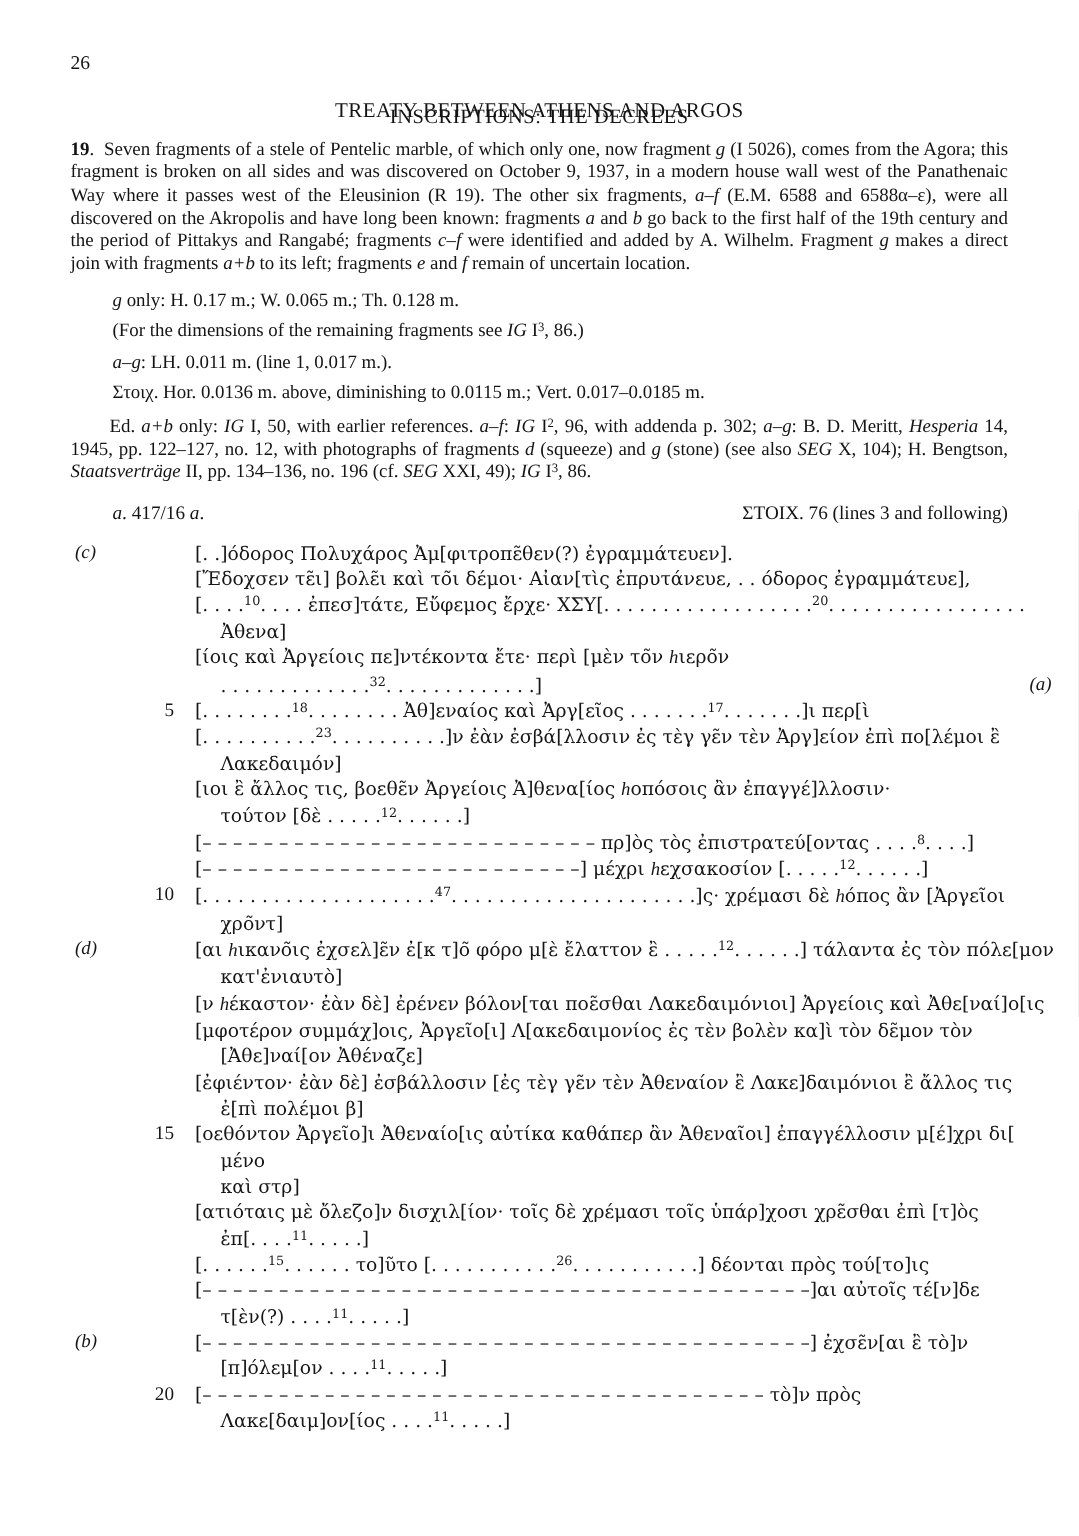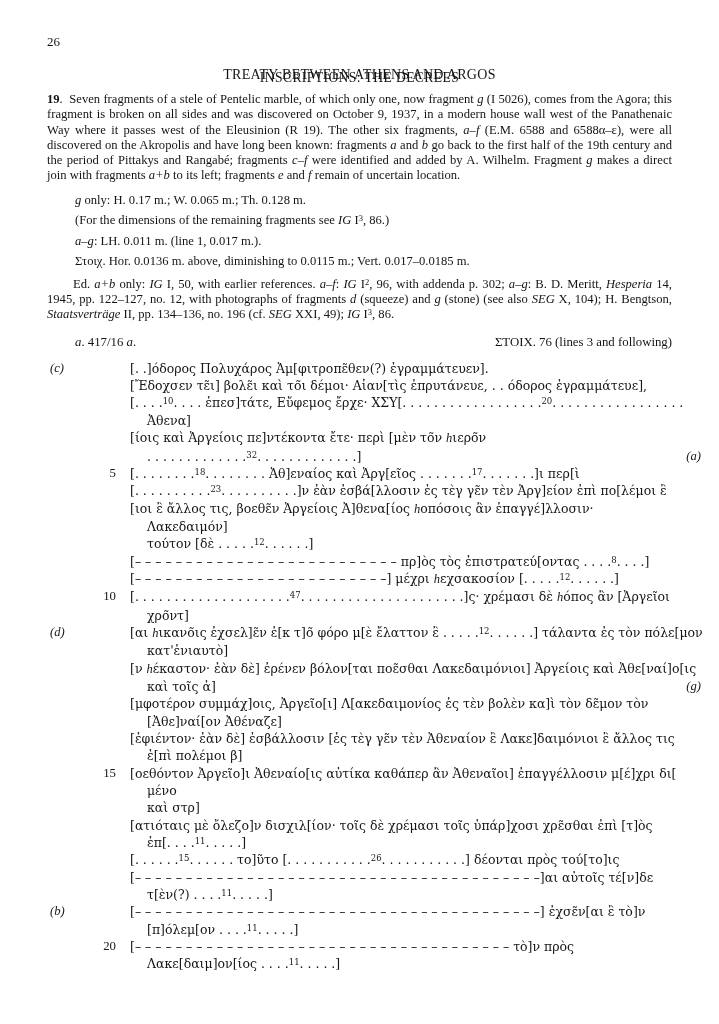--- a/index.html
+++ b/index.html
@@ -55,31 +55,30 @@
 
   <div id="inscription">
       <div class="gline"><span class="frag-left">(c)</span><span class="gtext">[. .]όδορος Πολυχάρος Ἀμ[φιτροπε̃θεν(?) ἐγραμμάτευεν].</span></div>
       <div class="gline"><span class="gtext">[Ἔδοχσεν τε̃ι] βολε̃ι καὶ το̃ι δέμοι· Αἰαν[τὶς ἐπρυτάνευε, . . όδορος ἐγραμμάτευε],</span></div>
       <div class="gline"><span class="gtext">[. . . .<sup>10</sup>. . . . ἐπεσ]τάτε, Εὔφεμος ἔρχε· ΧΣΥ[. . . . . . . . . . . . . . . . . .<sup>20</sup>. . . . . . . . . . . . . . . . .</span></div>
       <div class="gline cont"><span class="gtext">Ἀθενα]</span></div>
       <div class="gline"><span class="gtext">[ίοις καὶ Ἀργείοις πε]ντέκοντα ἔτε· περὶ [μὲν το̃ν <i>h</i>ιερο̃ν</span></div>
       <div class="gline cont"><span class="gtext">. . . . . . . . . . . . .<sup>32</sup>. . . . . . . . . . . . .]</span><span class="frag-right">(a)</span></div>
       <div class="gline"><span class="line-num">5</span><span class="gtext">[. . . . . . . .<sup>18</sup>. . . . . . . .  Ἀθ]εναίος καὶ Ἀργ[εῖος . . . . . . .<sup>17</sup>. . . . . . .]ι περ[ὶ</span></div>
       <div class="gline"><span class="gtext">[. . . . . . . . . .<sup>23</sup>. . . . . . . . . .]ν ἐὰν ἐσβά[λλοσιν ἐς τὲγ γε̃ν τὲν Ἀργ]είον ἐπὶ πο[λέμοι ἒ</span></div>
+      <div class="gline cont"><span class="gtext">Λακεδαιμόν]</span></div>
       <div class="gline"><span class="gtext">[ιοι ἒ ἄλλος τις, βοεθε̃ν Ἀργείοις Ἀ]θενα[ίος <i>h</i>οπόσοις ἂν ἐπαγγέ]λλοσιν·</span></div>
-      <div class="gline cont"><span class="gtext">Λακεδαιμόν]</span></div>
       <div class="gline cont"><span class="gtext">τούτον [δὲ . . . . .<sup>12</sup>. . . . . .]</span></div>
       <div class="gline"><span class="gtext">[– – – – – – – – – – – – – – – – – – – – – – – – – – πρ]ὸς τὸς ἐπιστρατεύ[οντας . . . .<sup>8</sup>. . . .]</span></div>
       <div class="gline"><span class="gtext">[– – – – – – – – – – – – – – – – – – – – – – – – –] μέχρι <i>h</i>εχσακοσίον [. . . . .<sup>12</sup>. . . . . .]</span></div>
       <div class="gline"><span class="line-num">10</span><span class="gtext">[. . . . . . . . . . . . . . . . . . . .<sup>47</sup>. . . . . . . . . . . . . . . . . . . . .]ς· χρέμασι δὲ <i>h</i>όπος ἂν [Ἀργεῖοι</span></div>
       <div class="gline cont"><span class="gtext">χρο̃ντ]</span></div>
       <div class="gline"><span class="frag-left">(d)</span><span class="gtext">[αι <i>h</i>ικανο̃ις ἐχσελ]ε̃ν ἐ[κ τ]ο̃ φόρο μ[ὲ ἔλαττον ἒ . . . . .<sup>12</sup>. . . . . .] τάλαντα ἐς τὸν πόλε[μον</span></div>
       <div class="gline cont"><span class="gtext">κατ'ἐνιαυτὸ]</span></div>
       <div class="gline"><span class="gtext">[ν <i>h</i>έκαστον· ἐὰν δὲ] ἐρένεν βόλον[ται ποε̃σθαι Λακεδαιμόνιοι] Ἀργείοις καὶ Ἀθε[ναί]ο[ις</span></div>
-      <div class="gline cont"><span class="gtext">καὶ τοῖς ἀ]</span><span class="frag-right">(g)</span></div>
       <div class="gline"><span class="gtext">[μφοτέρον συμμάχ]οις, Ἀργεῖο[ι] Λ[ακεδαιμονίος ἐς τὲν βολὲν κα]ὶ τὸν δε̃μον τὸν</span></div>
       <div class="gline cont"><span class="gtext">[Ἀθε]ναί[ον Ἀθέναζε]</span></div>
       <div class="gline"><span class="gtext">[ἐφιέντον· ἐὰν δὲ] ἐσβάλλοσιν [ἐς τὲγ γε̃ν τὲν Ἀθεναίον ἒ Λακε]δαιμόνιοι ἒ ἄλλος τις</span></div>
       <div class="gline cont"><span class="gtext">ἐ[πὶ πολέμοι β]</span></div>
       <div class="gline"><span class="line-num">15</span><span class="gtext">[οεθόντον Ἀργεῖο]ι Ἀθεναίο[ις αὐτίκα καθάπερ ἂν Ἀθεναῖοι] ἐπαγγέλλοσιν μ[έ]χρι δι[</span></div>
       <div class="gline cont"><span class="gtext">μένο</span></div>
       <div class="gline cont"><span class="gtext">καὶ στρ]</span></div>
       <div class="gline"><span class="gtext">[ατιόταις μὲ ὄλεζο]ν δισχιλ[ίον· τοῖς δὲ χρέμασι τοῖς ὑπάρ]χοσι χρε̃σθαι ἐπὶ [τ]ὸς</span></div>
       <div class="gline cont"><span class="gtext">ἐπ[. . . .<sup>11</sup>. . . . .]</span></div>
       <div class="gline"><span class="gtext">[. . . . . .<sup>15</sup>. . . . . .  το]ῦτο [. . . . . . . . . . .<sup>26</sup>. . . . . . . . . . .] δέονται πρὸς τού[το]ις</span></div>

